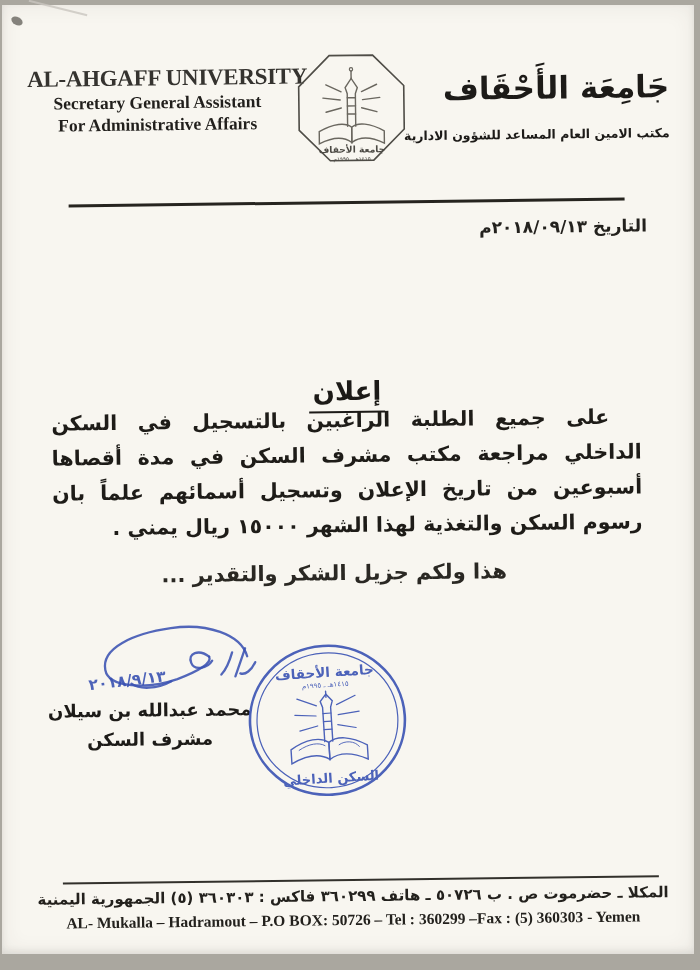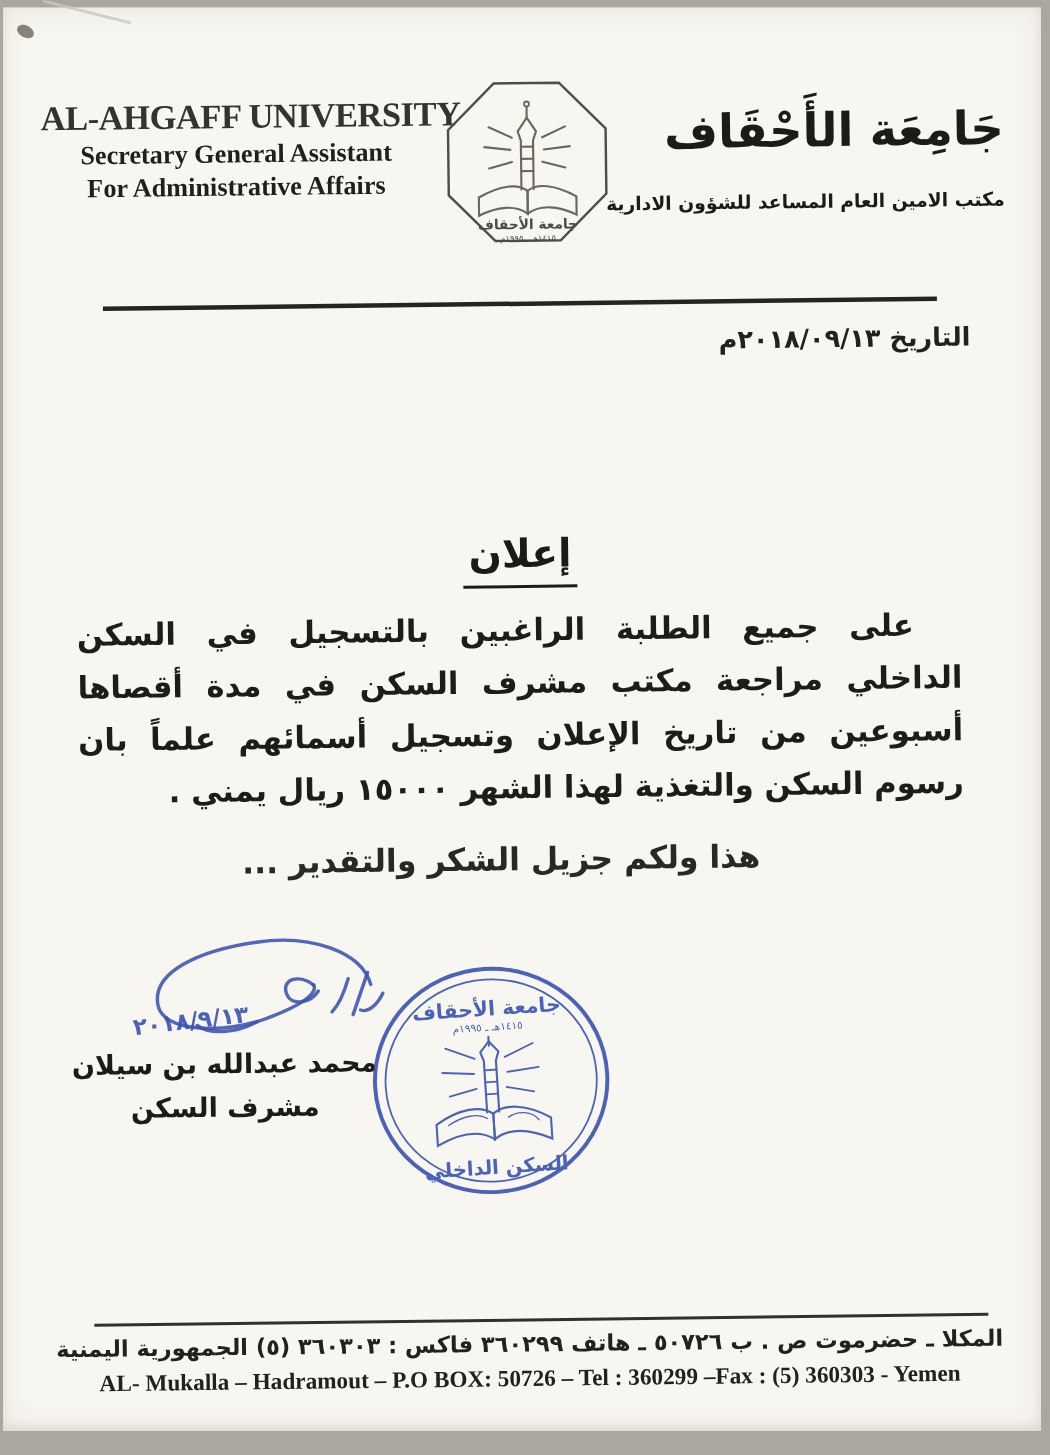--- a/index.html
+++ b/index.html
@@ -28,21 +28,21 @@
   .em-years{font-size:5.5px;}
   .hdr-right{position:absolute;right:20px;top:48px;width:225px;text-align:center;color:#1d1b18;}
   .u-ar{font-size:31px;font-weight:700;line-height:74px;letter-spacing:-1px;white-space:nowrap;}
   .o-ar{font-size:12.5px;font-weight:700;margin-top:2px;white-space:nowrap;}
 
   .rule{position:absolute;left:70px;right:66px;top:196px;height:3px;background:#26241f;}
   .date{position:absolute;right:44px;top:214px;font-size:17px;font-weight:700;color:#23211d;}
 
   .title-wrap{position:absolute;left:0;right:0;top:350px;text-align:center;}
   .title{display:inline-block;font-size:26px;font-weight:700;color:#1c1a17;
-         border-bottom:2.5px solid #1c1a17;padding:0 4px 5px 4px;}
+         border-bottom:2.5px solid #1c1a17;padding:0 4px 5px 4px;margin-top:21px;}
 
   .body{position:absolute;left:50px;right:52px;top:398px;margin:0;font-size:20.5px;font-weight:700;
         line-height:35px;color:#1e1c18;text-align:justify;text-indent:32px;}
   .closing{position:absolute;left:0;right:30px;top:556px;text-align:center;font-size:21px;
            font-weight:700;color:#2a2823;letter-spacing:.5px;}
 
   
   .sig{position:absolute;left:45px;top:612px;width:235px;height:105px;}
   .sig path{fill:none;stroke:#3a52b2;stroke-width:2.3;stroke-linecap:round;opacity:.88;}
   .hand-date{position:absolute;left:84px;top:664px;color:#3a52b2;font-size:15.5px;font-weight:700;

